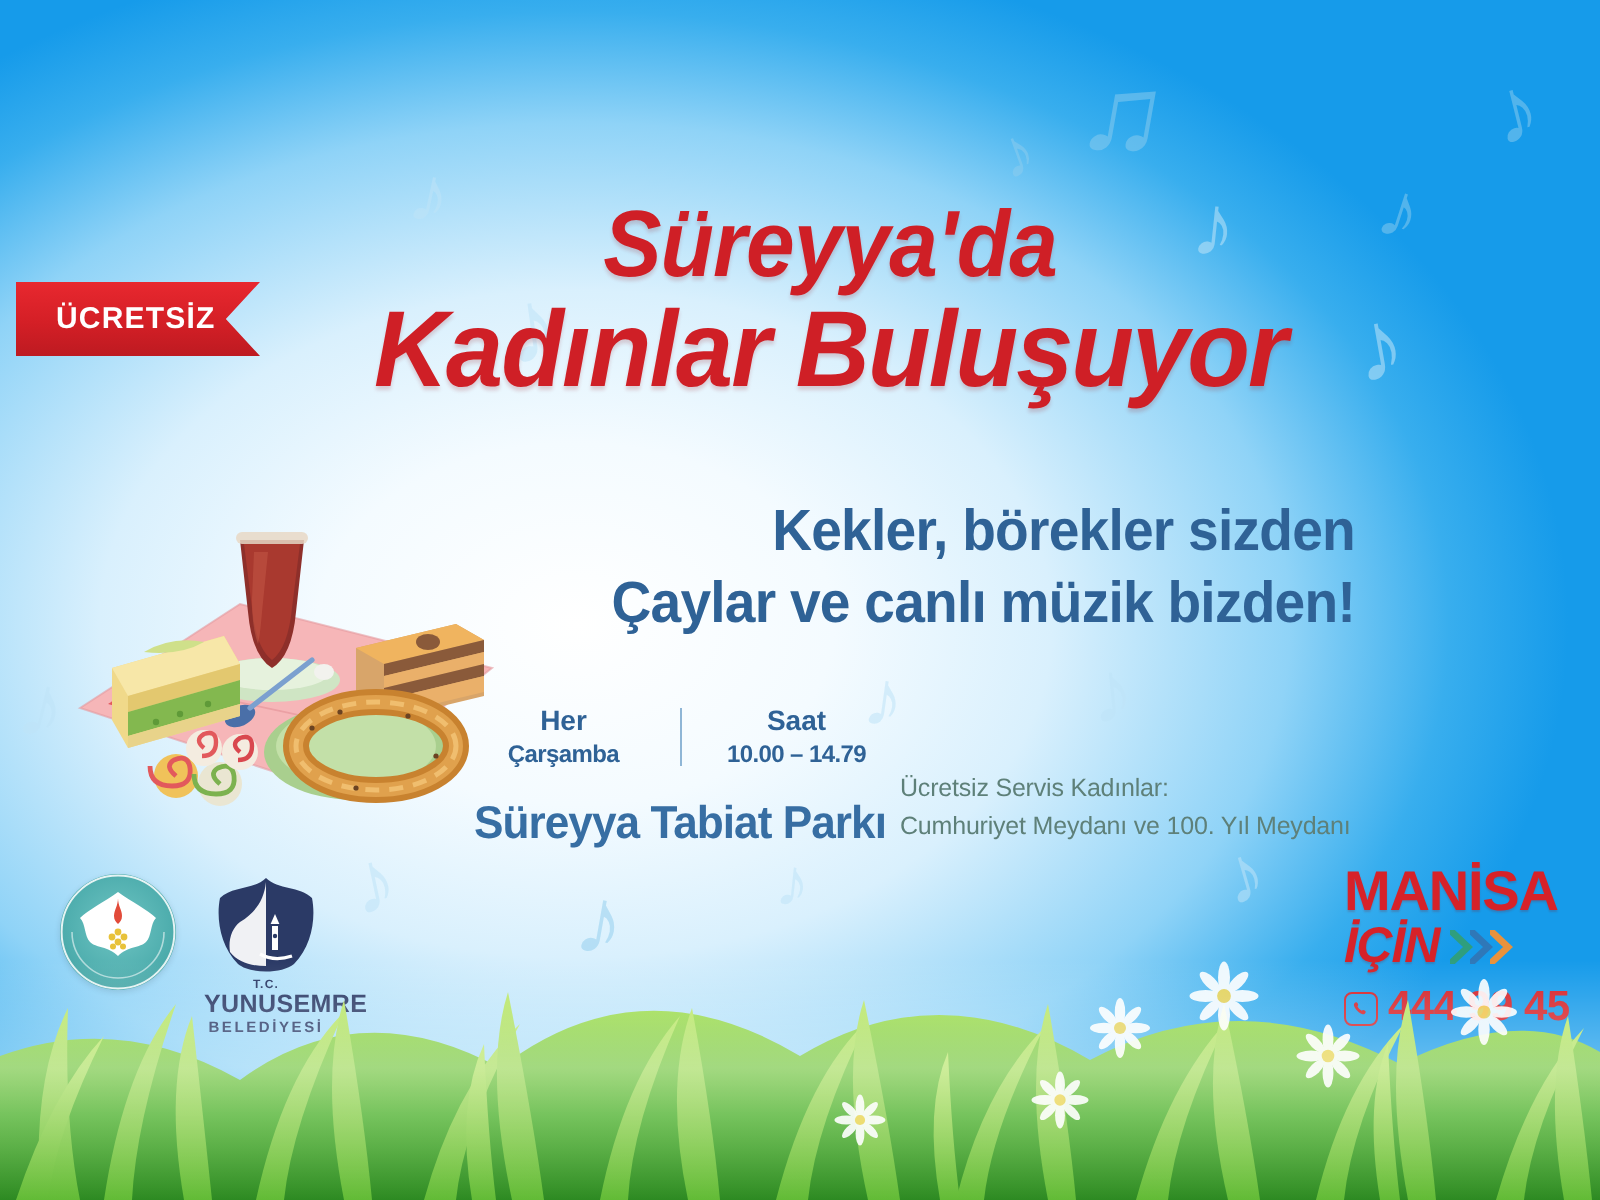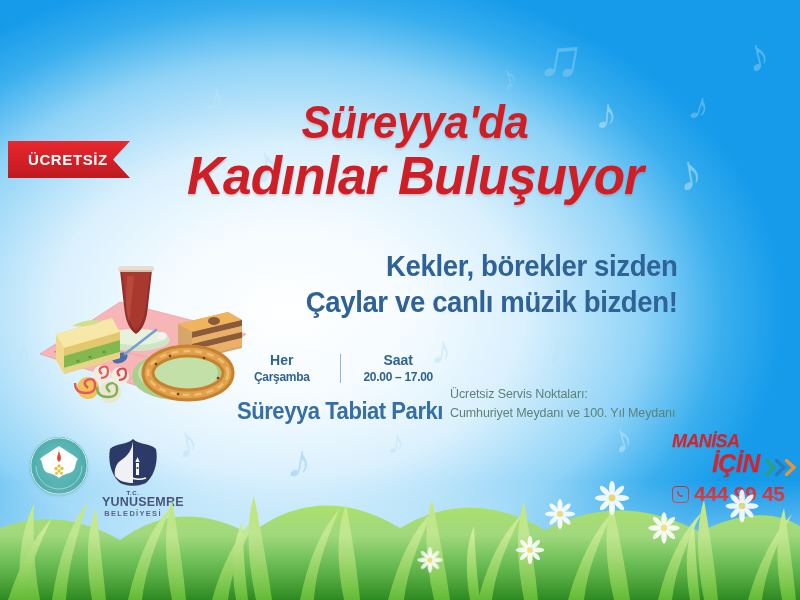--- a/index.html
+++ b/index.html
@@ -65,25 +65,25 @@
     transform:scaleX(.96);transform-origin:center;
   }
   
   #service{
     position:absolute;left:450px;top:385px;width:250px;
     color:#5e8079;font-size:12.5px;line-height:1.55;letter-spacing:-.1px;
   }
   
   #brand{position:absolute;left:672px;top:432px;width:125px;}
   #brand .b1{
-    font-weight:bold;font-style:italic;font-size:18px;color:#d62229;
+    font-weight:bold;font-size:28px;color:#d62229;
     letter-spacing:-.6px;line-height:1;
     text-shadow:0 1px 1px rgba(140,20,25,.2);
   }
-  #brand-row{display:flex;align-items:flex-end;gap:5px;margin-top:1px;margin-left:40px;}
+  #brand-row{display:flex;align-items:center;gap:5px;margin-top:1px;}
   #brand .b2{
     font-weight:bold;font-style:italic;font-size:25px;color:#d62229;
     letter-spacing:-.6px;line-height:1;
     text-shadow:0 1px 1px rgba(140,20,25,.2);
   }
   .chev{width:12px;height:17px;}
   #phone{display:flex;align-items:center;gap:5px;margin-top:6px;}
   #phone .pn{
     font-weight:bold;font-size:21px;color:#d62229;letter-spacing:-.3px;
   }
@@ -149,28 +149,28 @@
   </div>
 
   <div id="when">
     <div class="when-col">
       <div class="l1">Her</div>
       <div class="l2">Çarşamba</div>
     </div>
     <div id="when-div"></div>
     <div class="when-col">
       <div class="l1">Saat</div>
-      <div class="l2">20.00 – 17.00</div>
+      <div class="l2">10.00 – 14.79</div>
     </div>
   </div>
 
   <div id="park">Süreyya Tabiat Parkı</div>
 
   <div id="service">
-    <div>Ücretsiz Servis Noktaları:</div>
+    <div>Ücretsiz Servis Kadınlar:</div>
     <div>Cumhuriyet Meydanı ve 100. Yıl Meydanı</div>
   </div>
 
   <div id="brand">
     <div class="b1">MANİSA</div>
     <div id="brand-row">
       <div class="b2">İÇİN</div>
       <svg class="chev" viewBox="0 0 12 17">
         <path d="M1 1 L9 8.5 L1 16" fill="none" stroke="#2f9e7e" stroke-width="3.4" stroke-linecap="square"></path>
       </svg>

